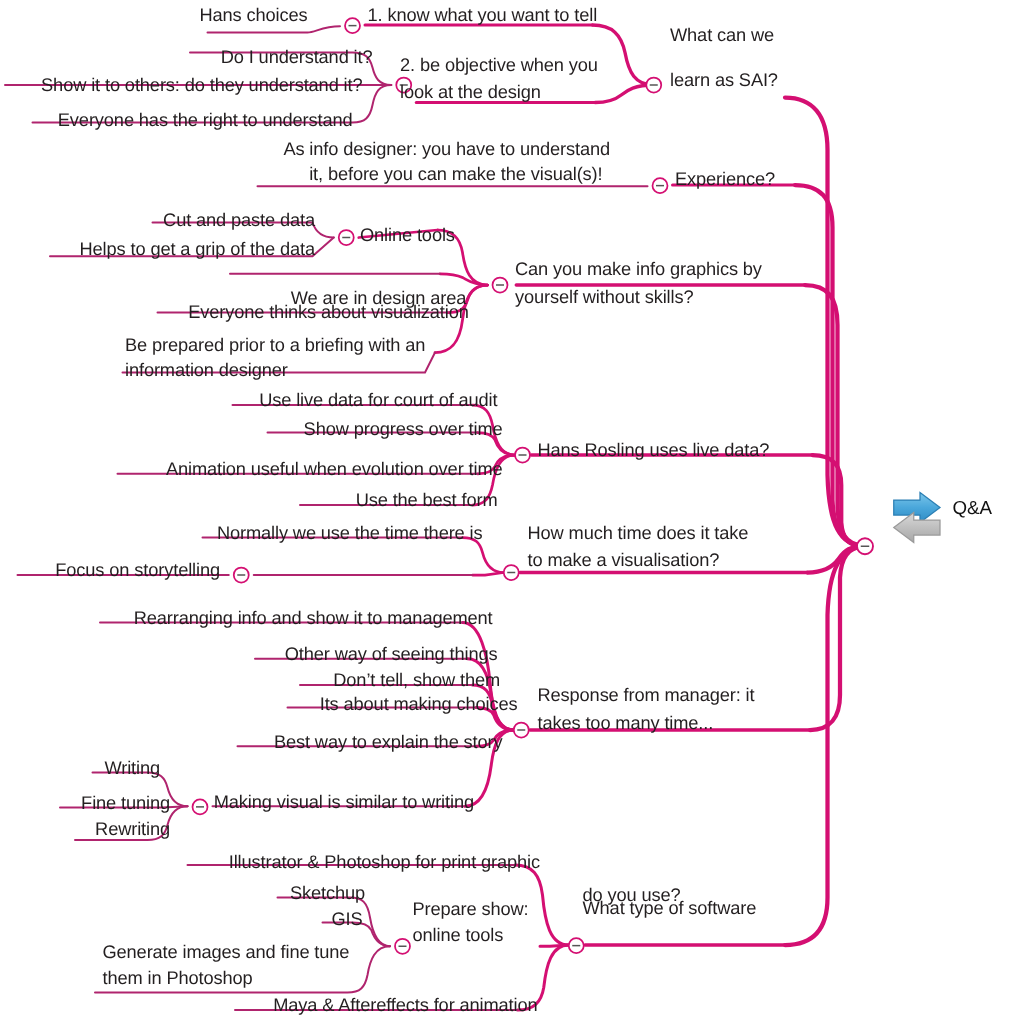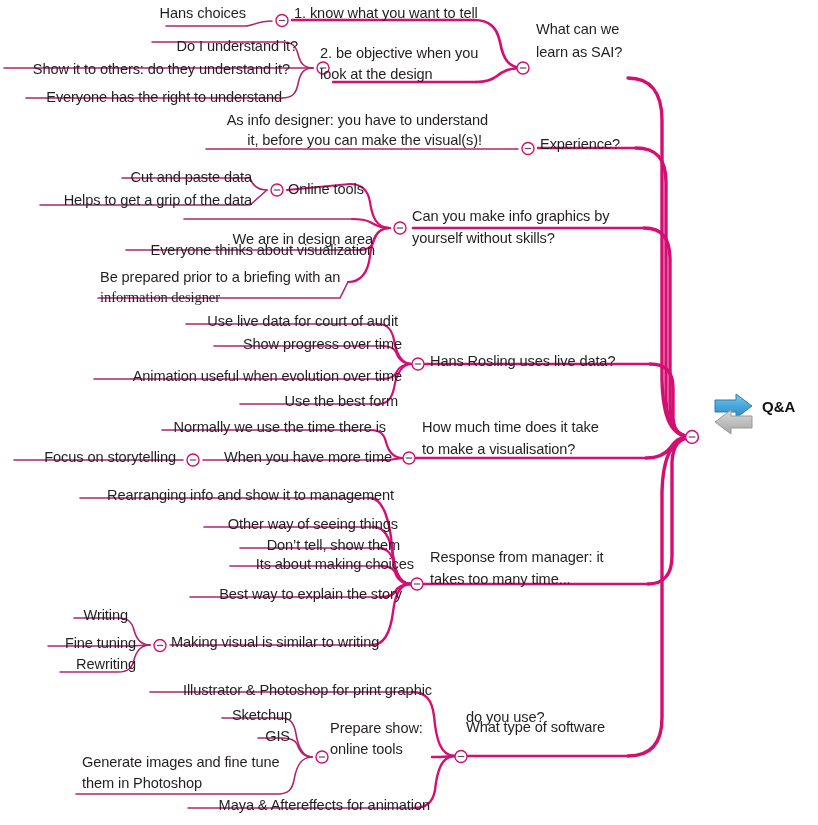--- a/index.html
+++ b/index.html
@@ -3,21 +3,21 @@
 <meta charset="utf-8">
 <style>
   html,body{margin:0;padding:0;background:#ffffff;}
   body{width:818px;height:825px;overflow:hidden;
        font-family:"Liberation Sans","DejaVu Sans",sans-serif;}
   #stage{position:relative;width:818px;height:825px;background:#fff;}
   #wires{position:absolute;left:0;top:0;width:818px;height:825px;}
   .lbl{position:absolute;color:#231f20;font-size:14.6px;line-height:18.5px;
        white-space:pre;letter-spacing:-0.1px;}
   .lbl.r{text-align:right;}
-  .root-lbl{position:absolute;font-size:15px;font-weight:bold;color:#111;
+  .root-lbl{position:absolute;font-size:15px;font-weight:normal;color:#111;
             letter-spacing:0px;}
 </style>
 </head>
 <body>
 
 <div id="stage">
 
   <svg id="wires" viewBox="0 0 818 825">
     <defs>
       <linearGradient id="blueArrow" x1="0" y1="0" x2="0" y2="1">
@@ -237,21 +237,21 @@
       </g>
     </g>
 
     <g>
       <path d="M715,400 L736,400 L736,394 L752,406 L736,418 L736,412 L715,412 Z" fill="url(#blueArrow)" stroke="#2b7fb4" stroke-width="1"></path>
       <path d="M752,416 L731,416 L731,410 L715,422 L731,434 L731,428 L752,428 Z" fill="url(#grayArrow)" stroke="#9a9a9a" stroke-width="1"></path>
     </g>
   </svg>
 
   <div class="lbl" style="left:536px;top:20px;">What can we</div>
-  <div class="lbl" style="left:536px;top:43px;">learn as SAI?</div>
+  <div class="lbl" style="left:536px;top:56px;">learn as SAI?</div>
 
   <div class="lbl" style="left:294px;top:4px;">1. know what you want to tell</div>
   <div class="lbl r" style="left:0px;top:4px;width:246px;">Hans choices</div>
 
   <div class="lbl" style="left:320px;top:44px;">2. be objective when you</div>
   <div class="lbl" style="left:320px;top:65px;">look at the design</div>
 
   <div class="lbl r" style="left:0px;top:37px;width:298px;">Do I understand it?</div>
   <div class="lbl r" style="left:0px;top:60px;width:290px;">Show it to others: do they understand it?</div>
   <div class="lbl r" style="left:0px;top:88px;width:282px;">Everyone has the right to understand</div>
@@ -263,32 +263,31 @@
   <div class="lbl" style="left:412px;top:207px;">Can you make info graphics by</div>
   <div class="lbl" style="left:412px;top:229px;">yourself without skills?</div>
 
   <div class="lbl" style="left:288px;top:180px;">Online tools</div>
   <div class="lbl r" style="left:0px;top:168px;width:252px;">Cut and paste data</div>
   <div class="lbl r" style="left:0px;top:191px;width:252px;">Helps to get a grip of the data</div>
 
   <div class="lbl r" style="left:0px;top:212px;width:373px;margin-top:18px;">We are in design area</div>
   <div class="lbl r" style="left:0px;top:241px;width:375px;">Everyone thinks about visualization</div>
   <div class="lbl" style="left:100px;top:268px;">Be prepared prior to a briefing with an</div>
-  <div class="lbl" style="left:100px;top:288px;font-family:Liberation Serif, serif;">information designer</div>
+  <div class="lbl" style="left:100px;top:288px;">information designer</div>
 
   <div class="lbl" style="left:430px;top:352px;">Hans Rosling uses live data?</div>
   <div class="lbl r" style="left:0px;top:312px;width:398px;">Use live data for court of audit</div>
   <div class="lbl r" style="left:0px;top:335px;width:402px;">Show progress over time</div>
   <div class="lbl r" style="left:0px;top:367px;width:402px;">Animation useful when evolution over time</div>
   <div class="lbl r" style="left:0px;top:392px;width:398px;">Use the best form</div>
 
   <div class="lbl" style="left:422px;top:418px;">How much time does it take</div>
   <div class="lbl" style="left:422px;top:440px;">to make a visualisation?</div>
   <div class="lbl r" style="left:0px;top:418px;width:386px;">Normally we use the time there is</div>
-  <div class="lbl r" style="left:0px;top:448px;width:392px;">When you have more time</div>
   <div class="lbl r" style="left:0px;top:448px;width:176px;">Focus on storytelling</div>
 
   <div class="lbl" style="left:430px;top:548px;">Response from manager: it</div>
   <div class="lbl" style="left:430px;top:570px;">takes too many time...</div>
 
   <div class="lbl r" style="left:0px;top:486px;width:394px;">Rearranging info and show it to management</div>
   <div class="lbl r" style="left:0px;top:515px;width:398px;">Other way of seeing things</div>
   <div class="lbl r" style="left:0px;top:536px;width:400px;">Don’t tell, show them</div>
   <div class="lbl r" style="left:0px;top:555px;width:402px;padding-left:12px;">Its about making choices</div>
   <div class="lbl r" style="left:0px;top:585px;width:402px;">Best way to explain the story</div>

